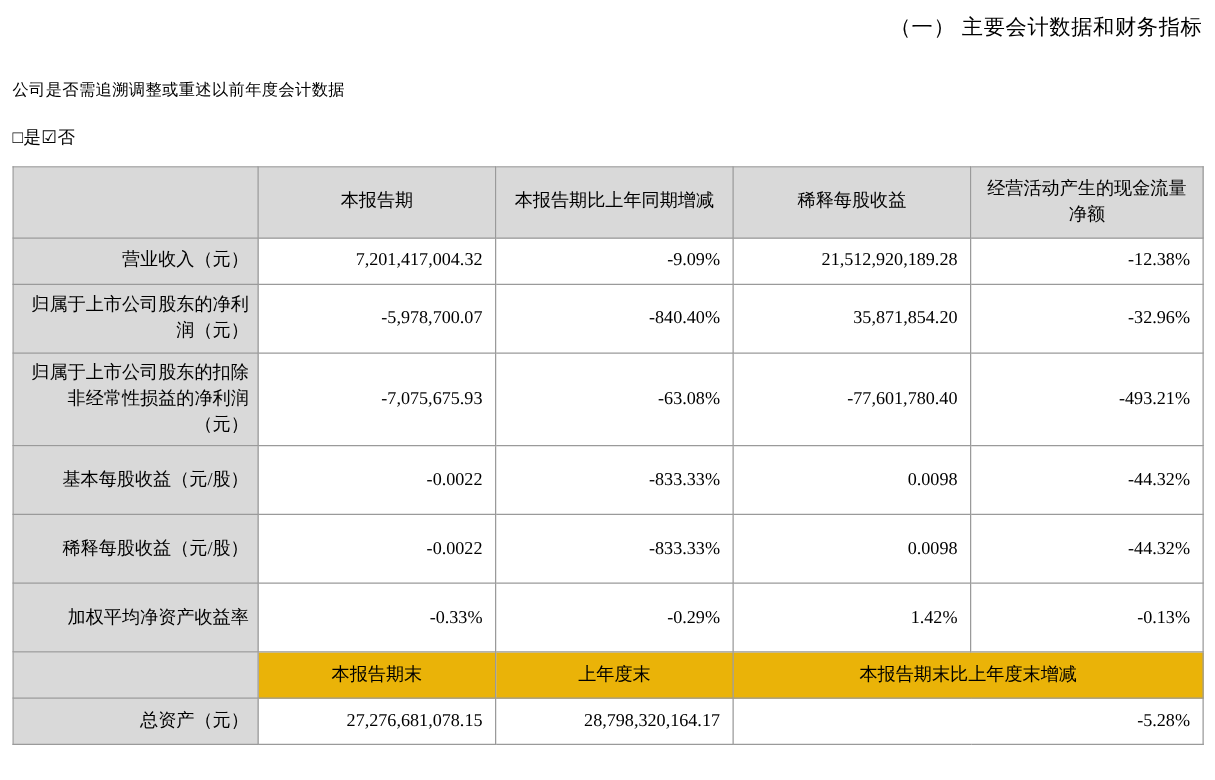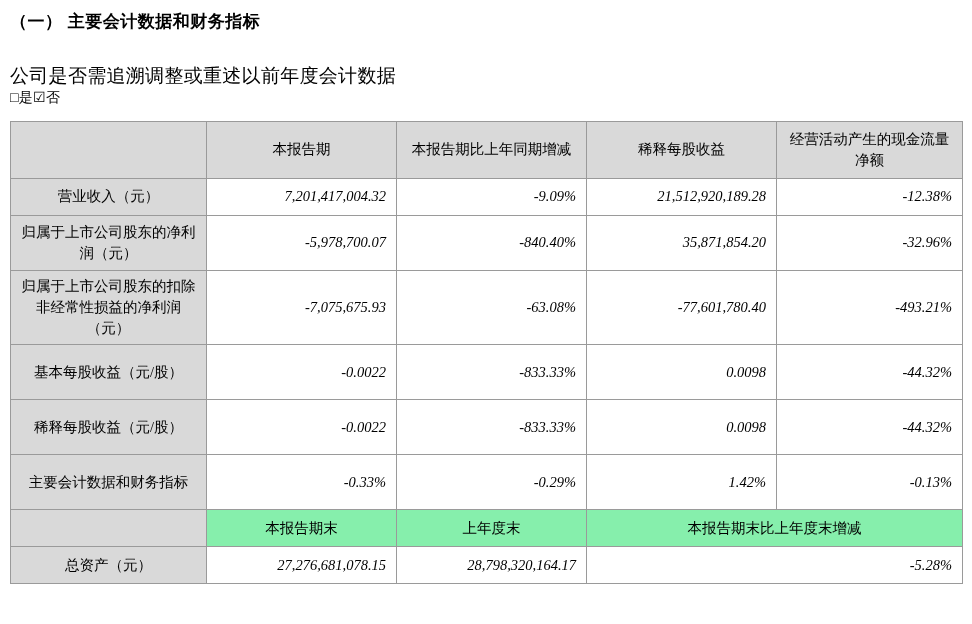--- a/index.html
+++ b/index.html
@@ -16,34 +16,35 @@
   }
   .page {
     position: relative;
     width: 972px;
     height: 624px;
     box-sizing: border-box;
     padding: 0 10px;
   }
   .section-title {
     font-family: "Liberation Sans", "DejaVu Sans", sans-serif;
-    font-weight: bold;
+    font-weight: normal;
     font-size: 17px;
     letter-spacing: 0.5px;
     margin: 6px 0 16px 0;
     padding-top: 4px;
+    text-align: right;
   }
   .para {
-    font-size: 19px;
+    font-size: 13px;
     margin-top: 30px;
     letter-spacing: 0.3px;
   }
   .choices {
     font-size: 15px;
-    margin-top: 0;
+    margin-top: 20px;
     letter-spacing: 0.3px;
   }
   .choices .box {
     display: inline-block;
     font-size: 14px;
   }
   table.fin {
     border-collapse: collapse;
     width: 952px;
     margin-top: 14px;
@@ -56,34 +57,33 @@
     vertical-align: middle;
     line-height: 1.45;
   }
   .hdr {
     background: #d9d9d9;
     text-align: center;
     height: 46px;
   }
   .rowhead {
     background: #d9d9d9;
-    text-align: center;
+    text-align: right;
     width: 196px;
   }
   .num {
     text-align: right;
     padding-right: 10px !important;
-    font-style: italic;
   }
   .dash {
     text-align: center;
     background: #d9d9d9;
   }
   .subhdr {
-    background: #86efac;
+    background: #eab308;
     text-align: center;
   }
   .tall2 td { height: 44px; }
   .tall1 td { height: 26px; }
 </style>
 </head>
 <body>
 
 <div class="page">
 
@@ -147,21 +147,21 @@
 
       <tr class="tall2">
         <td class="rowhead">稀释每股收益（元/股）</td>
         <td class="num">-0.0022</td>
         <td class="num">-833.33%</td>
         <td class="num">0.0098</td>
         <td class="num">-44.32%</td>
       </tr>
 
       <tr class="tall2">
-        <td class="rowhead">主要会计数据和财务指标</td>
+        <td class="rowhead">加权平均净资产收益率</td>
         <td class="num">-0.33%</td>
         <td class="num">-0.29%</td>
         <td class="num">1.42%</td>
         <td class="num">-0.13%</td>
       </tr>
 
       <tr class="tall1">
         <td class="rowhead"></td>
         <td class="subhdr">本报告期末</td>
         <td class="subhdr">上年度末</td>

